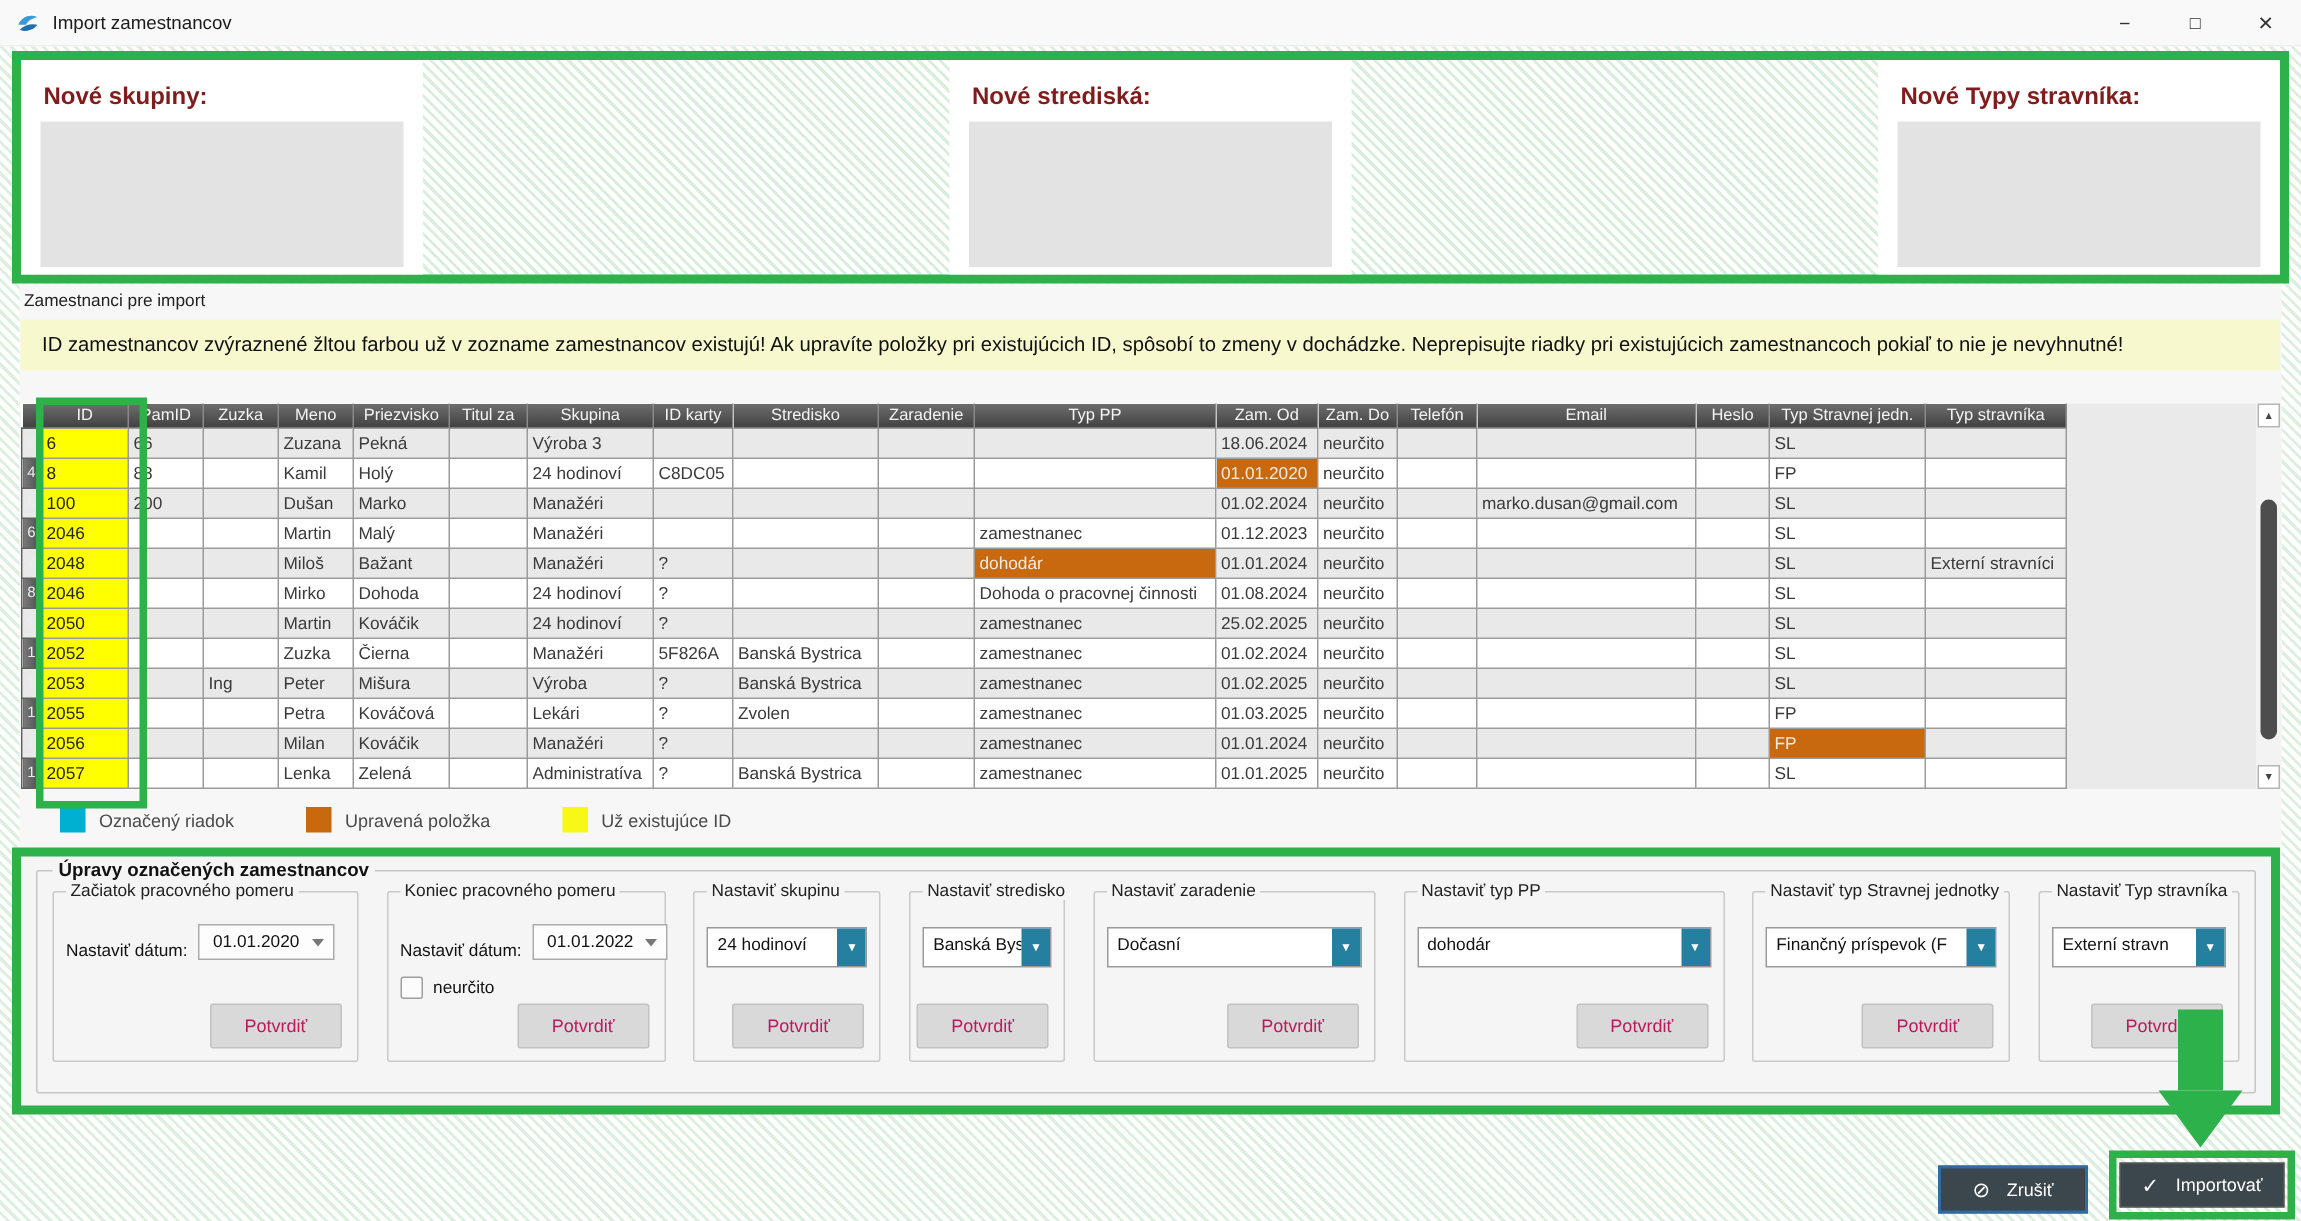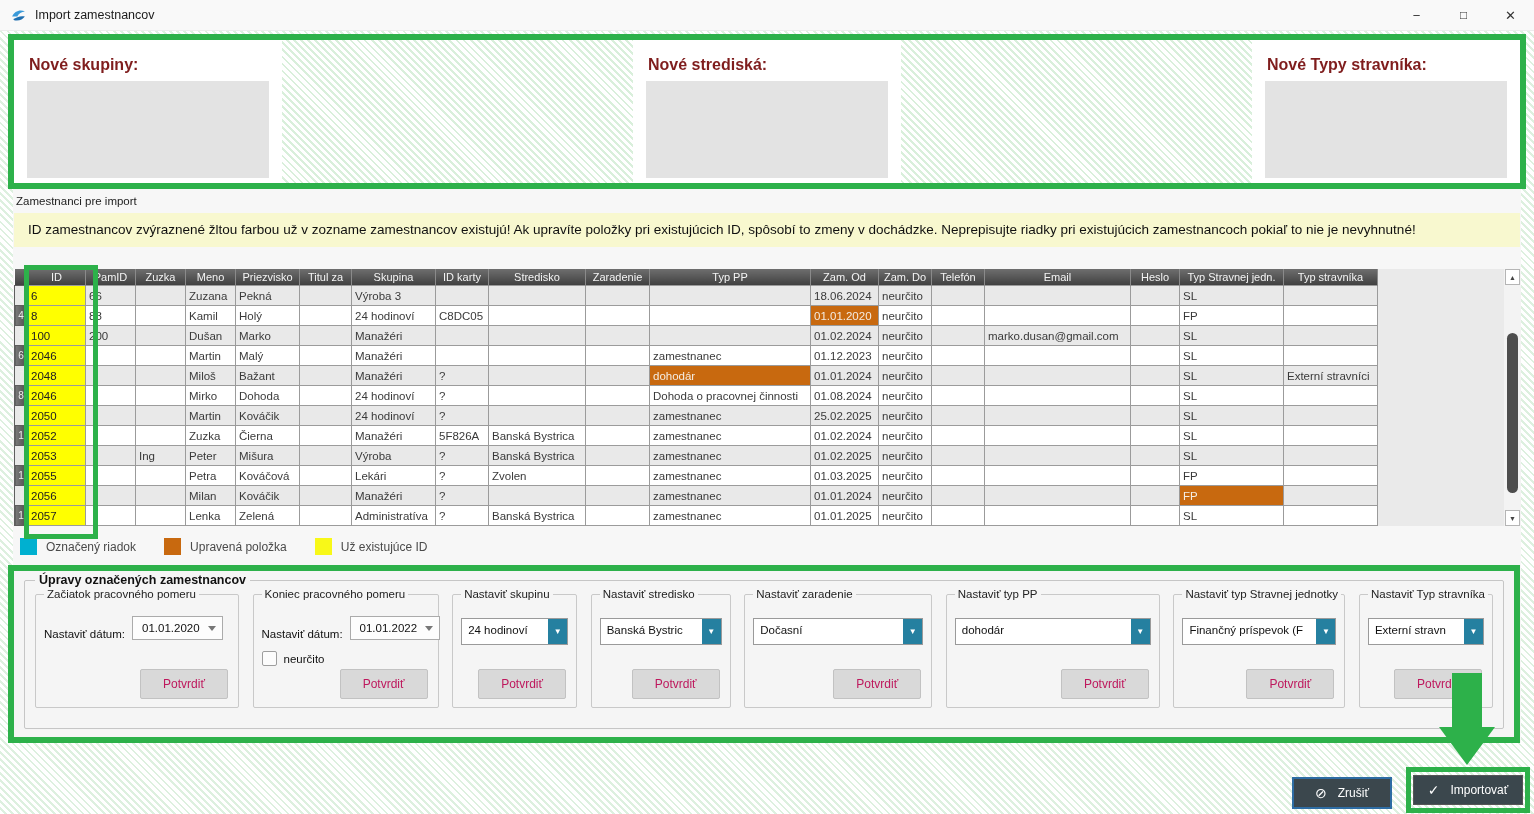--- a/index.html
+++ b/index.html
@@ -41,34 +41,34 @@
   .vscroll{position:absolute;left:1490px;top:0;width:17px;height:257px;background:#f3f3f3;}
   .varrow{position:absolute;left:1px;width:15px;height:16px;background:#fff;border:1px solid #b5b5b5;font-size:7px;color:#444;display:flex;align-items:center;justify-content:center;box-sizing:border-box;cursor:pointer;}
   .varrow.up{top:0;}
   .varrow.down{bottom:0;}
   .vthumb{position:absolute;left:3px;top:64px;width:11px;height:160px;background:#4d4d4d;border-radius:7px;cursor:grab;}
 
   .id-annot{position:absolute;left:24px;top:234px;width:64px;height:264px;border:5px solid #2db14a;z-index:5;pointer-events:none;}
 
   
   .legend{position:absolute;left:20px;top:507px;display:flex;gap:28px;align-items:center;}
-  .litem{display:flex;gap:9px;align-items:center;}
+  .litem{display:flex;gap:9px;align-items:center;margin-left:20px;}
   .lsw{width:17px;height:17px;display:inline-block;}
   .llab{font-size:12px;color:#4a4a4a;}
 
   
   .edits-box{position:absolute;left:8px;top:534px;width:1512px;height:178px;border:6px solid #2db14a;box-sizing:border-box;background:#f5f5f5;}
   .edits-groupbox{position:absolute;left:10px;right:10px;top:9px;bottom:8px;border:1px solid #c6c6c6;border-radius:2px;}
   .edits-title{position:absolute;left:10px;top:-8px;background:#f5f5f5;padding:0 4px;font-weight:bold;font-size:12.5px;color:#111;}
   .egroups{display:flex;justify-content:space-between;padding:13px 10px 0;}
   .egroup{position:relative;border:1px solid #c9c9c9;border-radius:2px;height:114px;box-sizing:border-box;padding:16px 8px 8px;display:flex;flex-direction:column;}
   .egroup:nth-child(1){width:204px;}
   .egroup:nth-child(2){width:186px;}
   .egroup:nth-child(3){width:125px;}
-  .egroup:nth-child(4){width:140px;}
+  .egroup:nth-child(4){width:104px;}
   .egroup:nth-child(5){width:188px;}
   .egroup:nth-child(6){width:214px;}
   .egroup:nth-child(7){width:172px;}
   .egroup:nth-child(8){width:134px;}
   .gtitle{position:absolute;left:8px;top:-7px;background:#f5f5f5;padding:0 3px;font-size:11.5px;color:#222;white-space:nowrap;}
   .drow{display:flex;align-items:flex-end;gap:7px;margin-top:5px;}
   .dlabel{font-size:11.5px;color:#111;white-space:nowrap;}
   .dpick{display:flex;align-items:center;border:1px solid #ababab;background:#fdfdfd;height:22px;padding:0 6px 0 9px;gap:8px;cursor:pointer;}
   .dval{font-size:11.5px;color:#111;}
   .dchev{width:0;height:0;border-left:4px solid transparent;border-right:4px solid transparent;border-top:5px solid #777;}

